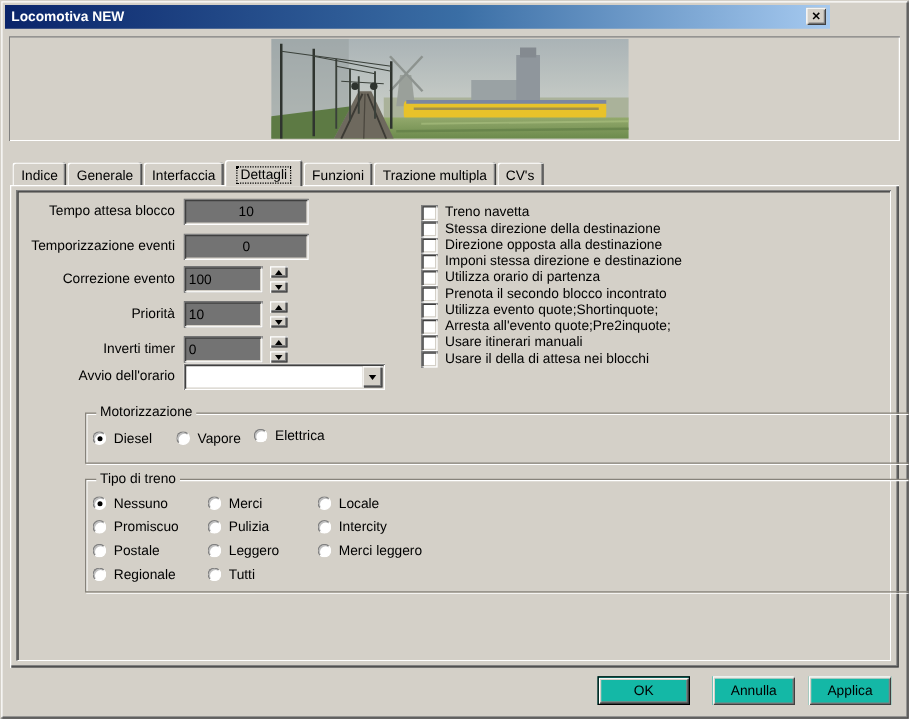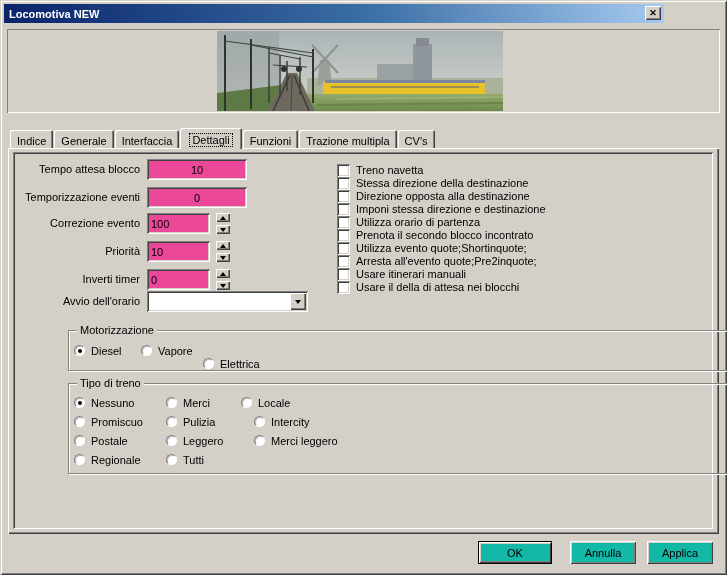--- a/index.html
+++ b/index.html
@@ -48,21 +48,21 @@
                 inset -2px -2px 0 #808080;
   }
   .client{
     position:absolute;left:5px;top:4px;width:700px;height:377px;background:#d4d0c8;
     box-shadow: inset 1px 1px 0 #808080, inset -1px -1px 0 #ffffff,
                 inset 2px 2px 0 #404040, inset -2px -2px 0 #d4d0c8;
   }
   .lbl{position:absolute;height:21px;line-height:21px;white-space:nowrap;}
   .lbl.r{left:15px;width:125px;text-align:right;}
   input.field{
-    position:absolute;height:21px;background:#ec4899;border:none;outline:none;
+    position:absolute;height:21px;background:#737373;border:none;outline:none;
     font-family:"Liberation Sans",sans-serif;font-size:11px;color:#000;padding:0 4px;
     box-shadow: inset 1px 1px 0 #808080, inset -1px -1px 0 #ffffff,
                 inset 2px 2px 0 #404040, inset -2px -2px 0 #d4d0c8;
   }
   input.center{text-align:center;}
   .spin{position:absolute;width:14px;height:21px;}
   .spinbtn{
     position:absolute;left:0;width:14px;height:9px;background:#d4d0c8;
     box-shadow: inset 1px 1px 0 #ffffff, inset -1px -1px 0 #404040,
                 inset -2px -2px 0 #808080;
@@ -302,21 +302,21 @@
   <div class="group" style="left:20px;top:330px;width:686px;height:41px">
     <span class="gtitle">Motorizzazione</span>
     <div class="radio" style="left:5px;top:13px">
         <span class="rdot" data-checked="true"></span>
         <span class="rlbl">Diesel</span>
       </div>
     <div class="radio" style="left:72px;top:13px">
         <span class="rdot" data-checked="false"></span>
         <span class="rlbl">Vapore</span>
       </div>
-    <div class="radio" style="left:134px;top:26px">
+    <div class="radio" style="left:134px;top:11px">
         <span class="rdot" data-checked="false"></span>
         <span class="rlbl">Elettrica</span>
       </div>
   </div>
 
   <div class="group" style="left:20px;top:383px;width:686px;height:91px">
     <span class="gtitle">Tipo di treno</span>
     <div class="radio" style="left:5px;top:12px">
         <span class="rdot" data-checked="true"></span>
         <span class="rlbl">Nessuno</span>
@@ -342,21 +342,21 @@
         <span class="rlbl">Pulizia</span>
       </div>
     <div class="radio" style="left:97px;top:50px">
         <span class="rdot" data-checked="false"></span>
         <span class="rlbl">Leggero</span>
       </div>
     <div class="radio" style="left:97px;top:69px">
         <span class="rdot" data-checked="false"></span>
         <span class="rlbl">Tutti</span>
       </div>
-    <div class="radio" style="left:172px;top:12px">
+    <div class="radio" style="left:185px;top:12px">
         <span class="rdot" data-checked="false"></span>
         <span class="rlbl">Locale</span>
       </div>
     <div class="radio" style="left:185px;top:31px">
         <span class="rdot" data-checked="false"></span>
         <span class="rlbl">Intercity</span>
       </div>
     <div class="radio" style="left:185px;top:50px">
         <span class="rdot" data-checked="false"></span>
         <span class="rlbl">Merci leggero</span>

